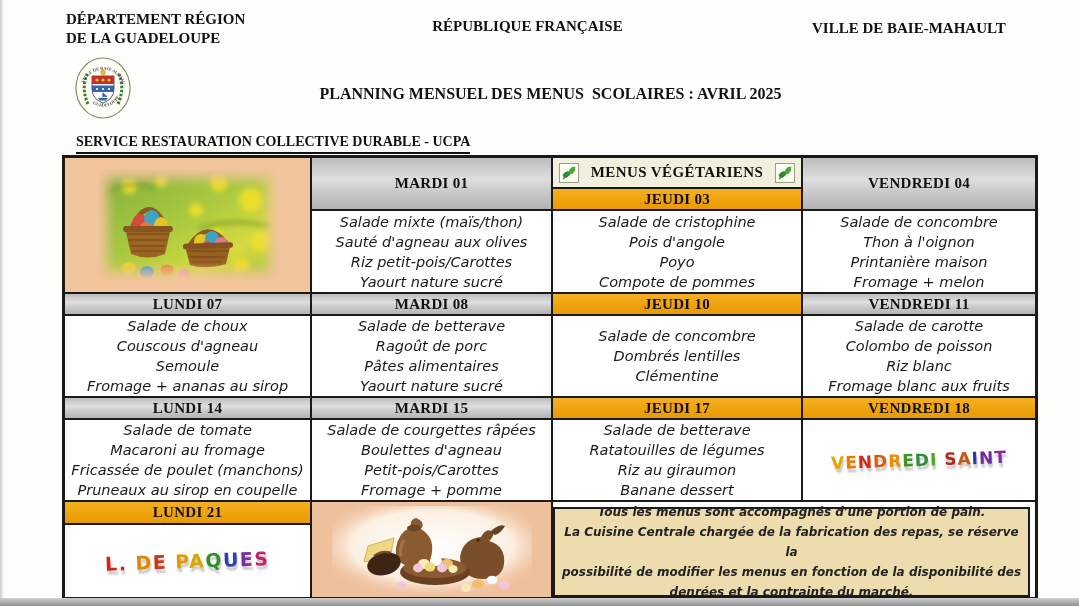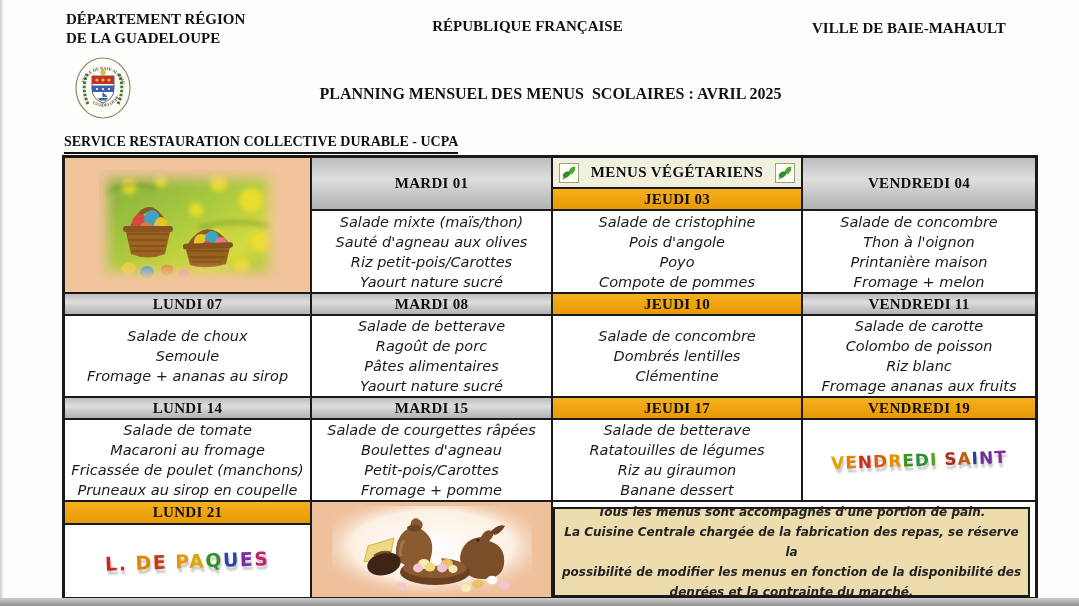--- a/index.html
+++ b/index.html
@@ -11,21 +11,21 @@
   .scan-left{position:absolute;left:0;top:0;bottom:8px;width:4px;
              background:linear-gradient(90deg,#bdbdbd,rgba(255,255,255,0));opacity:.75;}
   
   .org-left{position:absolute;left:66px;top:10px;font-weight:bold;font-size:15px;line-height:19px;}
   .org-center{position:absolute;left:0;right:0;top:18px;text-align:center;transform:translateX(-12px);
               font-weight:bold;font-size:15px;}
   .org-right{position:absolute;left:812px;top:20px;font-weight:bold;font-size:15px;}
   .page-title{position:absolute;left:0;right:0;top:85px;text-align:center;transform:translateX(11px);
               font-weight:bold;font-size:16px;white-space:pre;}
   .dir-line1{position:absolute;left:64px;top:117px;font-weight:bold;font-size:14px;}
-  .dir-line2{position:absolute;left:64px;top:134px;font-weight:bold;font-size:14px;
+  .dir-line2{position:absolute;left:76px;top:134px;font-weight:bold;font-size:14px;
              border-bottom:2px solid #111;padding-bottom:2px;}
   .logo{position:absolute;left:74px;top:56px;}
   
   .menu-table{position:absolute;left:62px;top:155px;width:972px;height:441px;
               display:grid;box-sizing:content-box;
               grid-template-columns:247px 241px 250px 234px;
               grid-template-rows:31px 22px 83px 22px 82px 22px 82px 23px 74px;
               border:2px solid #1a1a1a;background:#6d28d9;}
   .cell{border:1.5px solid #1a1a1a;background:#fff;display:flex;flex-direction:column;
         align-items:center;justify-content:center;text-align:center;overflow:hidden;box-sizing:border-box;}
@@ -202,45 +202,46 @@
         <div class="mline">Fromage + melon</div>
       </div>
 
     <div class="cell day-hdr" style="grid-area:4/1/5/2">LUNDI 07</div>
     <div class="cell day-hdr" style="grid-area:4/2/5/3">MARDI 08</div>
     <div class="cell day-hdr orange" style="grid-area:4/3/5/4">JEUDI 10</div>
     <div class="cell day-hdr" style="grid-area:4/4/5/5">VENDREDI 11</div>
 
     <div class="cell menu-cell" style="grid-area:5/1/6/2">
         <div class="mline">Salade de choux</div>
+        <div class="mline">Couscous d'agneau</div>
         <div class="mline">Semoule</div>
         <div class="mline">Fromage + ananas au sirop</div>
       </div>
     <div class="cell menu-cell" style="grid-area:5/2/6/3">
         <div class="mline">Salade de betterave</div>
         <div class="mline">Ragoût de porc</div>
         <div class="mline">Pâtes alimentaires</div>
         <div class="mline">Yaourt nature sucré</div>
       </div>
     <div class="cell menu-cell" style="grid-area:5/3/6/4">
         <div class="mline">Salade de concombre</div>
         <div class="mline">Dombrés lentilles</div>
         <div class="mline">Clémentine</div>
       </div>
     <div class="cell menu-cell" style="grid-area:5/4/6/5">
         <div class="mline">Salade de carotte</div>
         <div class="mline">Colombo de poisson</div>
         <div class="mline">Riz blanc</div>
-        <div class="mline">Fromage ananas aux fruits</div>
+        <div class="mline">Fromage blanc aux fruits</div>
       </div>
 
     <div class="cell day-hdr" style="grid-area:6/1/7/2">LUNDI 14</div>
     <div class="cell day-hdr" style="grid-area:6/2/7/3">MARDI 15</div>
     <div class="cell day-hdr orange" style="grid-area:6/3/7/4">JEUDI 17</div>
-    <div class="cell day-hdr orange" style="grid-area:6/4/7/5">VENDREDI 19</div>
+    <div class="cell day-hdr orange" style="grid-area:6/4/7/5">VENDREDI 18</div>
 
     <div class="cell menu-cell" style="grid-area:7/1/8/2">
         <div class="mline">Salade de tomate</div>
         <div class="mline">Macaroni au fromage</div>
         <div class="mline">Fricassée de poulet (manchons)</div>
         <div class="mline">Pruneaux au sirop en coupelle</div>
       </div>
     <div class="cell menu-cell" style="grid-area:7/2/8/3">
         <div class="mline">Salade de courgettes râpées</div>
         <div class="mline">Boulettes d'agneau</div>

